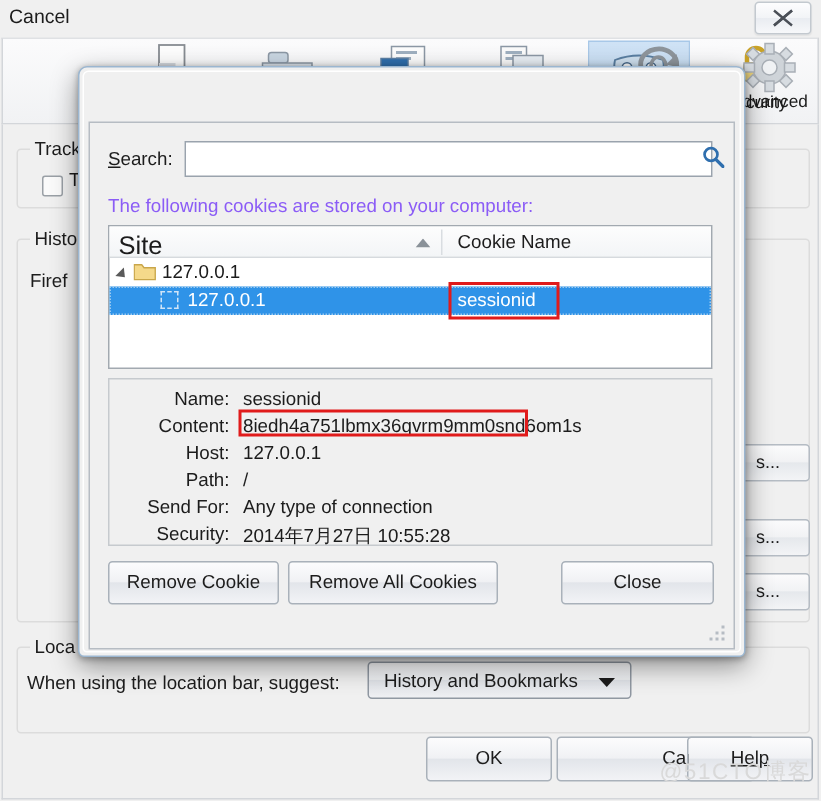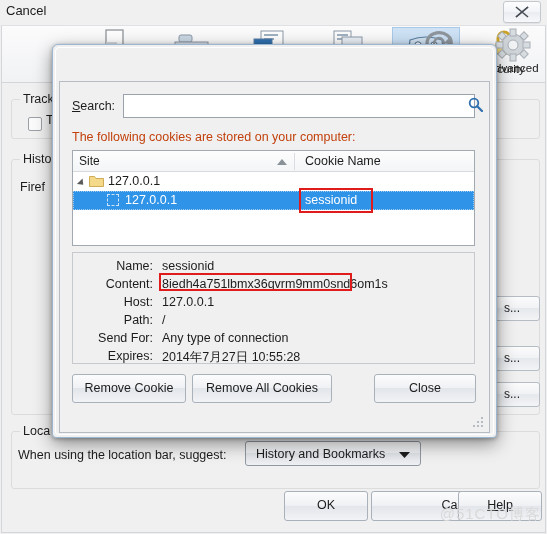--- a/index.html
+++ b/index.html
@@ -180,36 +180,36 @@
   #search-label { position:absolute; left:12px; top:17px; font-size:12.5px; color:#1c1c1c;}
   #search-input {
     position:absolute; left:63px; top:12px;
     width:352px; height:24px;
     border:1px solid #9aa3ad; background:#ffffff;
     box-sizing:border-box;
     font-size:12.5px; padding-left:4px; color:#1c1c1c;
   }
   #search-icon { position:absolute; right:6px; top:15px; }
 
-  #cookies-desc { position:absolute; left:12px; top:48px; font-size:12.5px; color:#c2410c; }
+  #cookies-desc { position:absolute; left:12px; top:48px; font-size:12.5px; color:#8b5cf6; }
 
   #cookie-list {
     position:absolute; left:12px; top:68px;
     width:403px; height:96px;
     background:#ffffff;
     border:1px solid #a2a9b0;
     box-sizing:border-box;
   }
   #list-header {
     position:absolute; left:0; top:0; width:100%; height:21px;
     background: linear-gradient(to bottom,#fdfdfd 0%,#f3f5f7 100%);
     border-bottom:1px solid #d6dade;
     box-sizing:border-box;
   }
-  #col-site { position:absolute; left:6px; top:3px; font-size:12px; color:#1c1c1c;}
+  #col-site { position:absolute; left:6px; top:3px; font-size:17px; color:#1c1c1c;}
   #sort-arrow { position:absolute; left:204px; top:8px; }
   #col-divider { position:absolute; left:221px; top:2px; width:1px; height:17px; background:#d9dde1;}
   #col-cookiename { position:absolute; left:232px; top:3px; font-size:12.5px; color:#1c1c1c;}
 
   .row-folder { position:absolute; left:0; top:21px; width:100%; height:19px; }
   .tri {
     position:absolute; left:6px; top:7px;
     width:0;height:0;border-left:5px solid #5a5a5a;border-top:4px solid transparent;border-bottom:4px solid transparent;
     transform: rotate(45deg);
   }
@@ -479,21 +479,21 @@
 
         <div class="dlabel" style="left:0px; top:42px;">Host:</div>
         <div class="dvalue" style="top:42px;">127.0.0.1</div>
 
         <div class="dlabel" style="left:0px; top:60px;">Path:</div>
         <div class="dvalue" style="top:60px;">/</div>
 
         <div class="dlabel" style="left:0px; top:78px;">Send For:</div>
         <div class="dvalue" style="top:78px;">Any type of connection</div>
 
-        <div class="dlabel" style="left:0px; top:96px;">Expires:</div>
+        <div class="dlabel" style="left:0px; top:96px;">Security:</div>
         <div class="dvalue" style="top:96px;">2014年7月27日 10:55:28</div>
       </div>
 
       <div class="dlgbtn" id="btn-remove-cookie">
         <span>Remove Cookie</span>
       </div>
       <div class="dlgbtn" id="btn-remove-all">
         <span>Remove All Cookies</span>
       </div>
       <div class="dlgbtn" id="btn-dlg-close">

